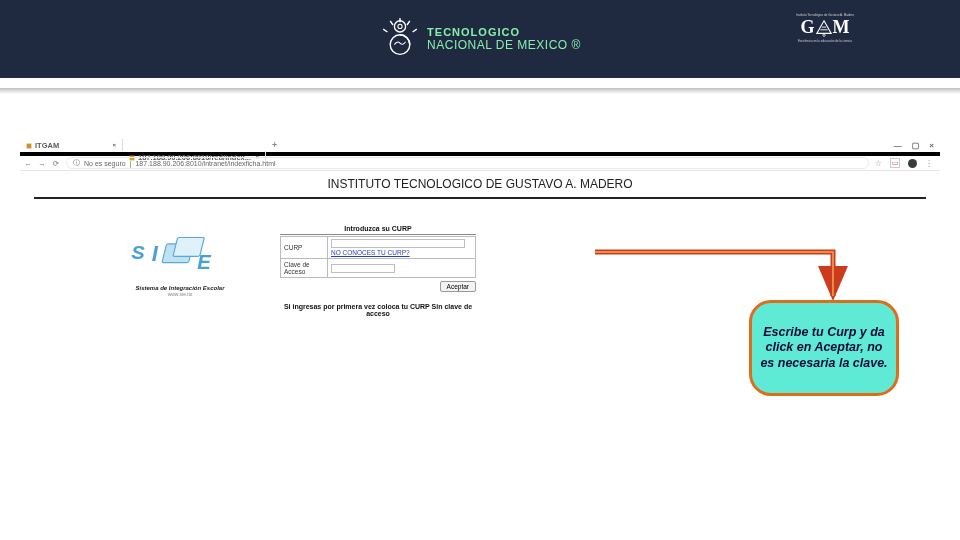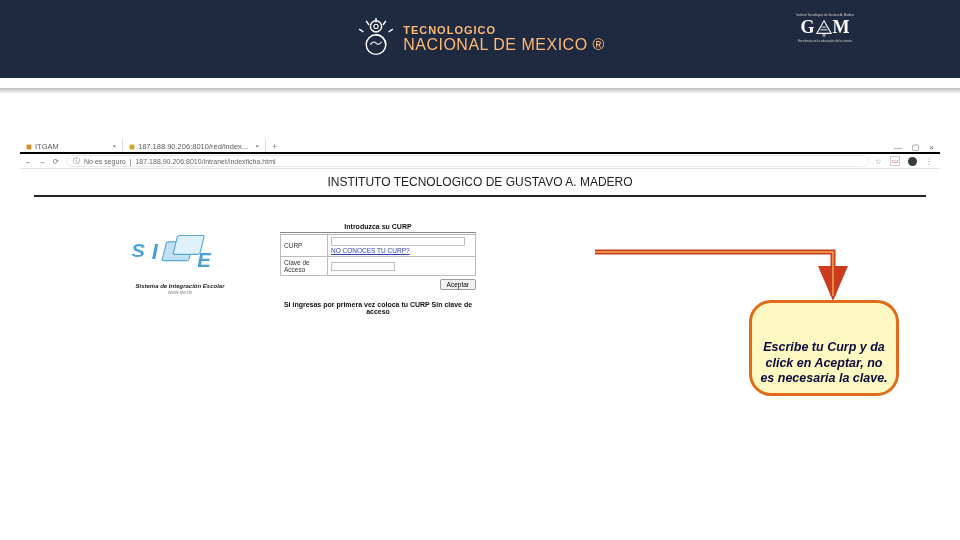--- a/index.html
+++ b/index.html
@@ -18,31 +18,31 @@
     background: #1f2940;
     display: flex;
     align-items: center;
     justify-content: center;
     position: relative;
   }
   .tecnm-logo {
     display: flex;
     align-items: center;
     gap: 6px;
-    color: #fdba74;
+    color: #86efac;
   }
   .tecnm-emblem {
     width: 42px;
     height: 42px;
     display: flex;
     align-items: center;
     justify-content: center;
   }
   .tecnm-text .l1 { font-size: 11px; letter-spacing: 1px; font-weight: bold; }
-  .tecnm-text .l2 { font-size: 16px; letter-spacing: 0.5px; }
+  .tecnm-text .l2 { font-size: 12px; letter-spacing: 0.5px; }
   .gam-logo {
     position: absolute;
     right: 100px;
     top: 12px;
     width: 70px;
     height: 52px;
     color: #fff;
     display: flex;
     flex-direction: column;
     align-items: center;
@@ -60,23 +60,24 @@
   
   .browser {
     margin: 0 20px 0 20px;
     border: none;
     font-size: 7.5px;
     color: #5a5a5a;
     position: relative;
   }
   .tabstrip {
     display: flex;
-    align-items: flex-end;
+    align-items: center;
     height: 14px;
-    border-bottom: 2px solid #000000;
+    border-bottom: 4px solid #000000;
+    font-weight: bold;
   }
   .tab {
     display: flex;
     align-items: center;
     padding: 0 6px;
     height: 12px;
     border-right: 1px solid #ddd;
     gap: 3px;
     min-width: 90px;
   }
@@ -209,23 +210,23 @@
     pointer-events: none;
   }
   .bubble {
     position: absolute;
     left: 749px;
     top: 300px;
     width: 150px;
     height: 96px;
     border: 3px solid #e06c1a;
     border-radius: 22px;
-    background: #fef9c3;
-    display: flex;
-    align-items: flex-end;
+    background: #5eead4;
+    display: flex;
+    align-items: center;
     justify-content: center;
     text-align: center;
     font-style: italic;
     font-weight: bold;
     font-family: "Segoe UI", Arial, sans-serif;
     font-size: 12.5px;
     color: #0a0a3a;
     padding: 6px 8px;
     box-sizing: border-box;
     line-height: 1.25;

